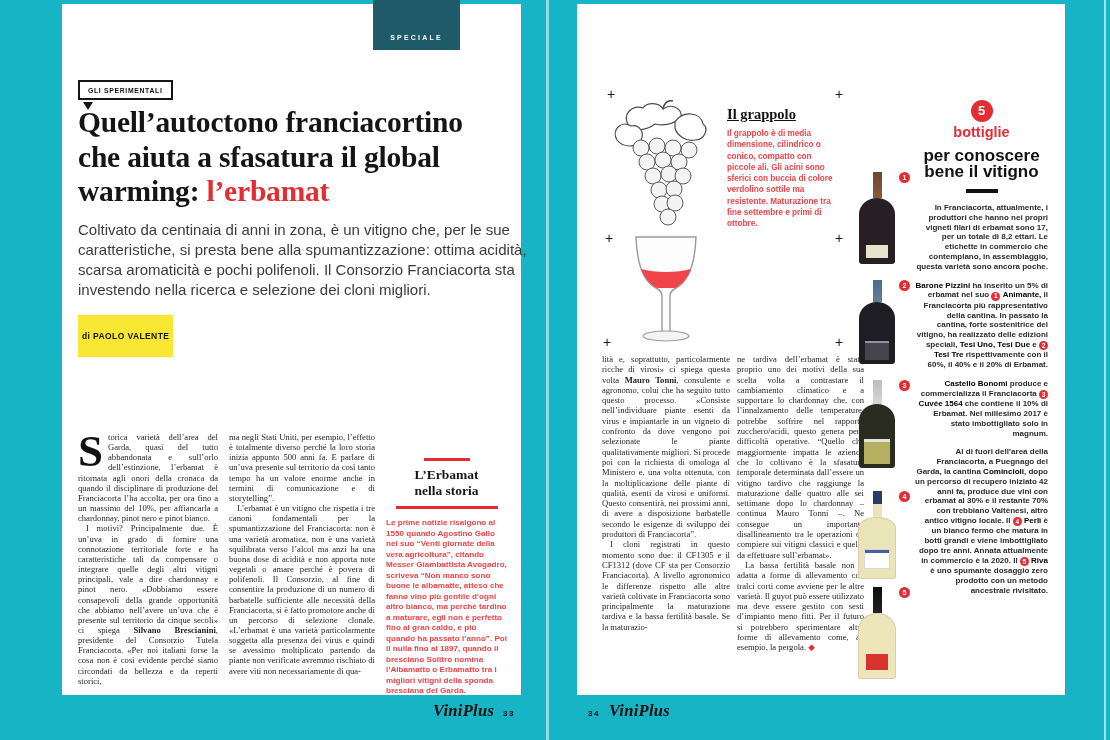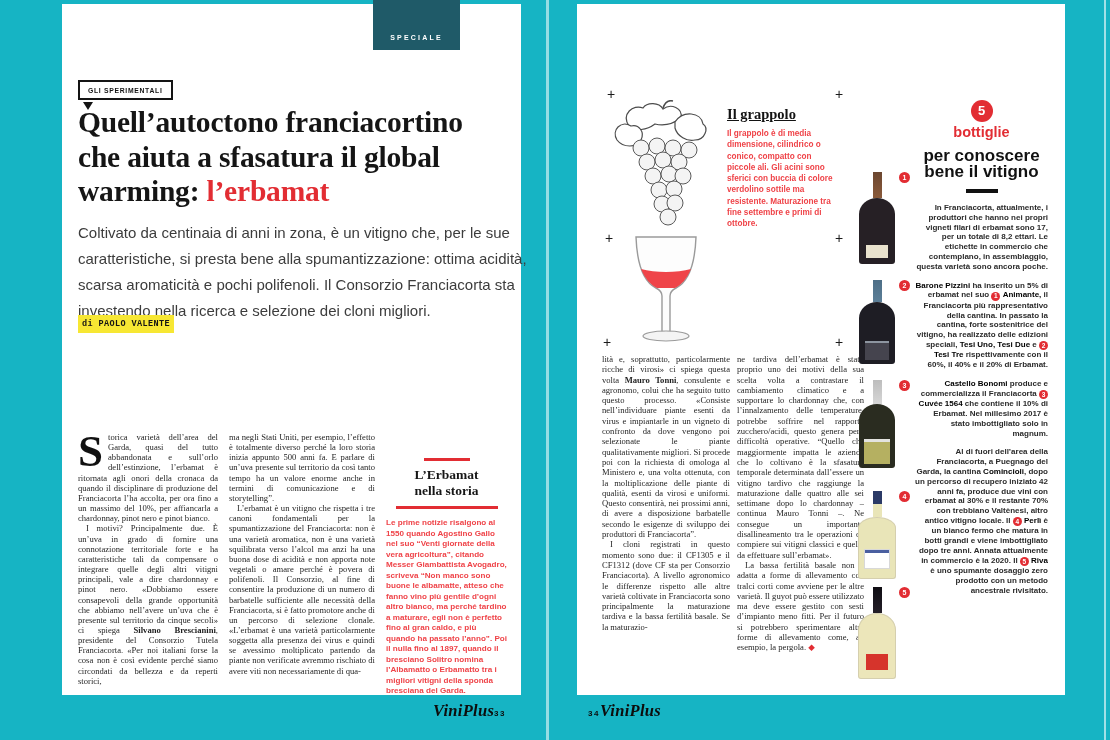--- a/index.html
+++ b/index.html
@@ -17,24 +17,24 @@
             box-sizing:border-box;font-size:7px;font-weight:bold;letter-spacing:2.2px;}
   .kicker{position:absolute;left:16px;top:76px;border:2px solid #141414;background:#fff;
           padding:5px 8px 4px;font-size:6.8px;font-weight:bold;letter-spacing:.7px;color:#141414;}
   .kicker-tail{position:absolute;left:21px;top:98px;width:0;height:0;
                border-left:5px solid transparent;border-right:5px solid transparent;border-top:8px solid #141414;}
   .headline{position:absolute;left:16px;top:101px;width:478px;margin:0;
             font-family:"Liberation Serif",serif;font-weight:bold;font-size:29.5px;line-height:34.5px;
             color:#151515;letter-spacing:-.2px;}
   .headline .red{color:var(--red,#e22d33);}
   .standfirst{position:absolute;left:16px;top:216px;width:450px;margin:0;
-              font-size:15px;line-height:26px;color:#3c3c3c;}
+              font-size:15px;line-height:20px;color:#3c3c3c;}
   .byline{position:absolute;left:16px;top:311px;background:var(--yellow,#f7e733);
-          font-family:Liberation Mono, monospace;font-weight:bold;font-size:8.5px;letter-spacing:.4px;
-          color:#141414;padding:4px 4px;text-align:right;}
+          font-family:Liberation Sans, sans-serif;font-weight:bold;font-size:8.5px;letter-spacing:.4px;
+          color:#141414;padding:16px 4px;text-align:right;}
   .body-cols{position:absolute;left:16px;top:428px;width:430px;height:262px;display:flex;gap:11px;}
   .bcol{font-family:"Liberation Serif",serif;font-size:8.6px;line-height:10.15px;text-align:justify;
         color:#1f1f1f;overflow:hidden;}
   .bcol p{margin:0;}
   .bcol p.ind{text-indent:8px;}
   .w140{width:140px;}.w146{width:146px;}
   .dropcap{float:left;font-weight:bold;font-size:45px;line-height:34px;padding:2px 5px 0 0;color:#111;}
   .storia{width:121px;text-align:center;overflow:hidden;}
   .storia .rule1{width:46px;height:3px;background:var(--red,#e22d33);margin:26px auto 6px;}
   .storia .title{font-family:"Liberation Serif",serif;font-weight:bold;font-size:13.5px;line-height:15.5px;color:#161616;}
@@ -75,21 +75,21 @@
   .p-red{color:var(--red,#e22d33);font-weight:bold;font-size:14.5px;}
   .p-black{font-weight:bold;font-size:17px;line-height:16px;color:#111;margin-top:8px;}
   .p-bar{width:32px;height:4px;background:#111;margin:9px auto 10px;}
   .p-par{text-align:right;font-weight:bold;font-size:8px;line-height:9.8px;color:#2b2b2b;margin:0 0 9px;}
   .p-par b{color:#000;}
   .num-badge{display:inline-flex;width:9px;height:9px;border-radius:50%;background:var(--red,#e22d33);
              color:#fff;font-size:6.5px;font-weight:bold;align-items:center;justify-content:center;
              vertical-align:-1px;}
 
   
-  .footer{position:absolute;top:701px;display:flex;align-items:baseline;color:#0d0d0d;}
+  .footer{position:absolute;top:701px;display:flex;align-items:baseline;gap:9px;color:#0d0d0d;}
   .footer-left{left:433px;}
   .footer-right{left:588px;}
   .f-logo{font-family:"Liberation Serif",serif;font-weight:bold;font-style:italic;font-size:16.5px;letter-spacing:.3px;}
   .f-num{font-size:8px;font-weight:bold;letter-spacing:1.5px;}
 </style>
 </head>
 <body>
 
 <div class="stage">
 

